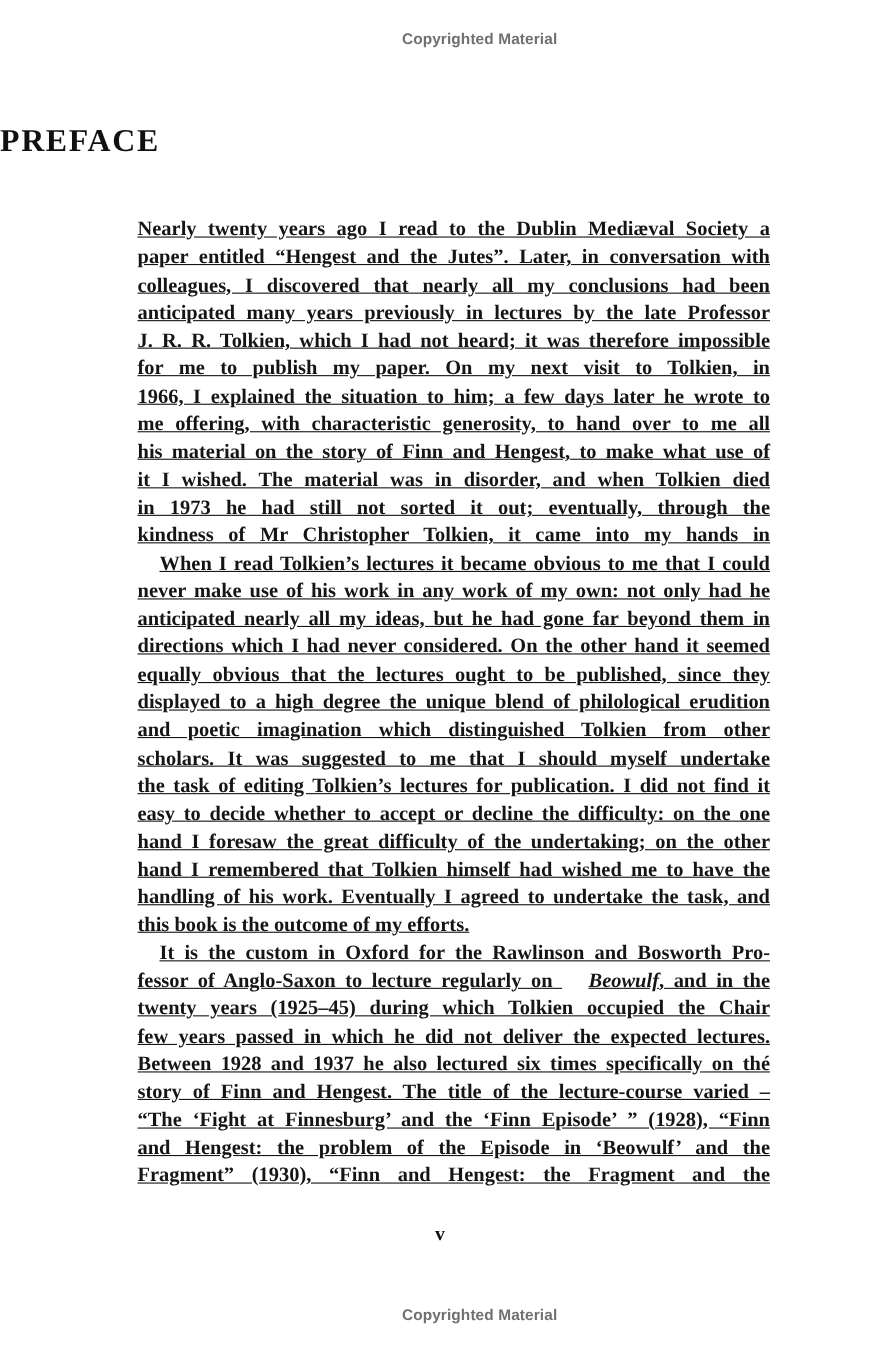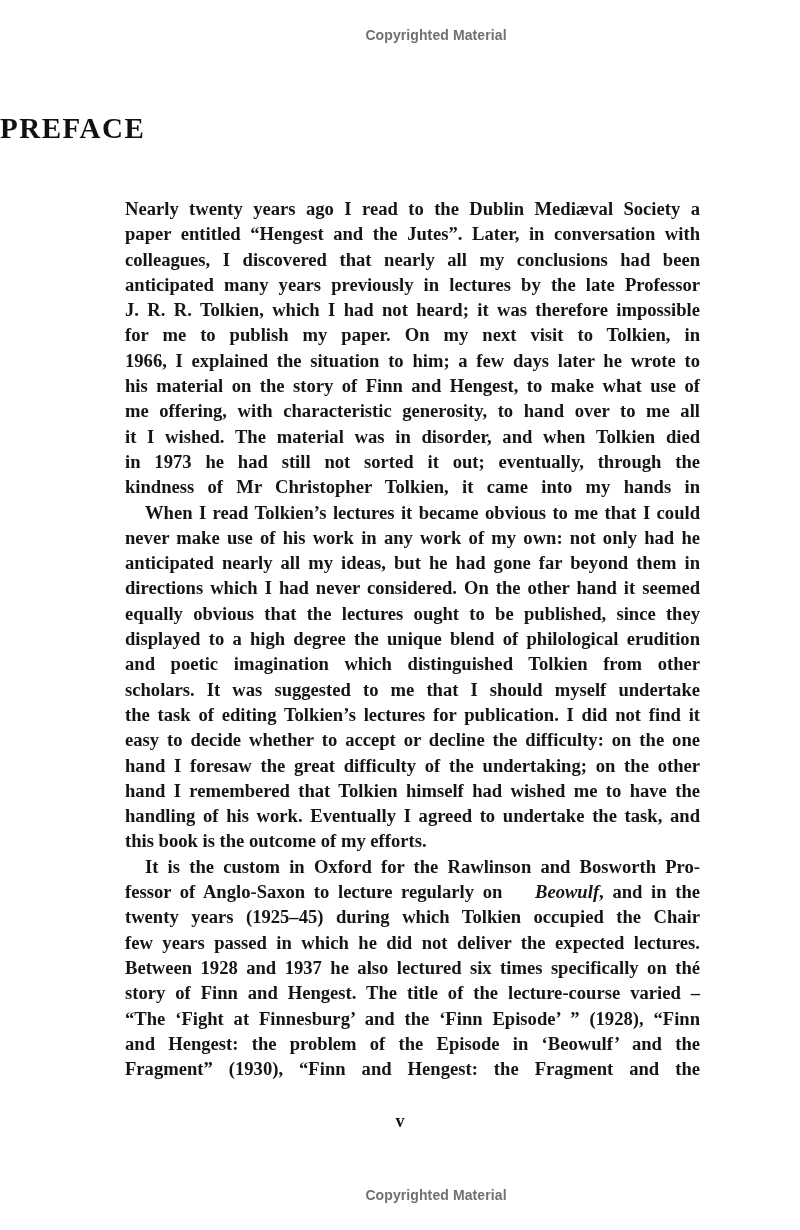--- a/index.html
+++ b/index.html
@@ -50,20 +50,21 @@
       color: #151515;
       line-height: 25.3px;
     }
     .line {
       display: block;
       text-align: justify;
       text-align-last: justify;
       white-space: nowrap;
       height: 25.3px;
       overflow: visible;
+      text-decoration: underline;
     }
     .line.last {
       text-align-last: left;
     }
     .line.indent {
       padding-left: 20px;
     }
     .line i { font-style: italic; margin-left: 24px; }
     .page-number {
       position: absolute;
@@ -86,22 +87,22 @@
 
 <div class="body-text">
   <div>
     <span class="line">Nearly twenty years ago I read to the Dublin Mediæval Society a</span>
     <span class="line">paper entitled “Hengest and the Jutes”. Later, in conversation with</span>
     <span class="line">colleagues, I discovered that nearly all my conclusions had been</span>
     <span class="line">anticipated many years previously in lectures by the late Professor</span>
     <span class="line">J. R. R. Tolkien, which I had not heard; it was therefore impossible</span>
     <span class="line">for me to publish my paper. On my next visit to Tolkien, in</span>
     <span class="line">1966, I explained the situation to him; a few days later he wrote to</span>
+    <span class="line">me offering, with characteristic generosity, to hand over to me all</span>
     <span class="line">his material on the story of Finn and Hengest, to make what use of</span>
-    <span class="line">me offering, with characteristic generosity, to hand over to me all</span>
     <span class="line">it I wished. The material was in disorder, and when Tolkien died</span>
     <span class="line">in 1973 he had still not sorted it out; eventually, through the</span>
     <span class="line">kindness of Mr Christopher Tolkien, it came into my hands in</span>
   </div>
   <div>
     <span class="line indent">When I read Tolkien’s lectures it became obvious to me that I could</span>
     <span class="line">never make use of his work in any work of my own: not only had he</span>
     <span class="line">anticipated nearly all my ideas, but he had gone far beyond them in</span>
     <span class="line">directions which I had never considered. On the other hand it seemed</span>
     <span class="line">equally obvious that the lectures ought to be published, since they</span>

